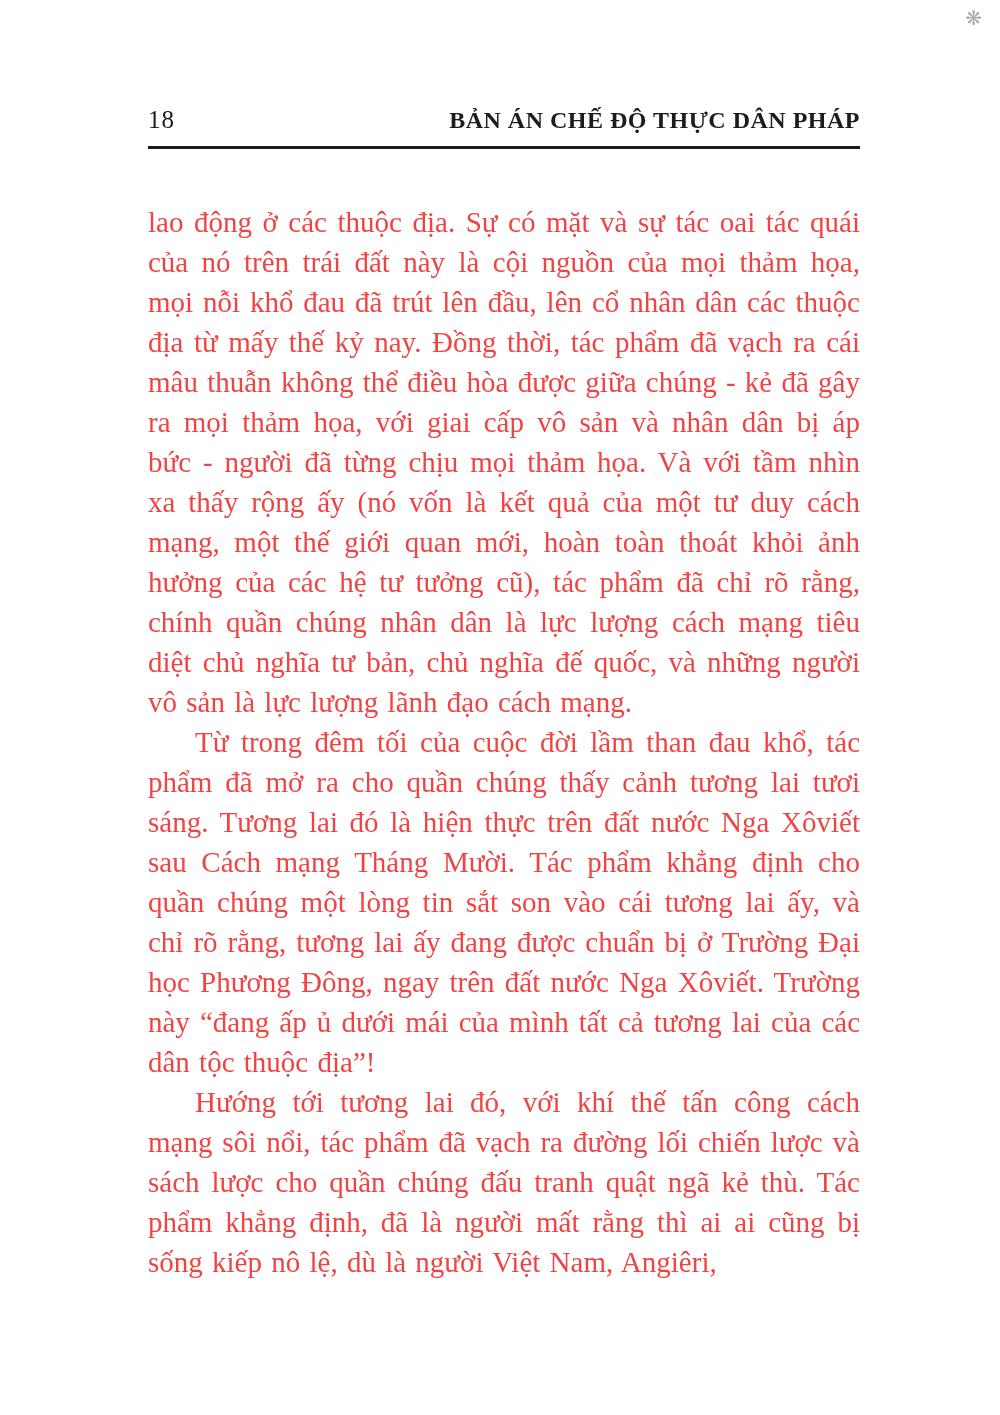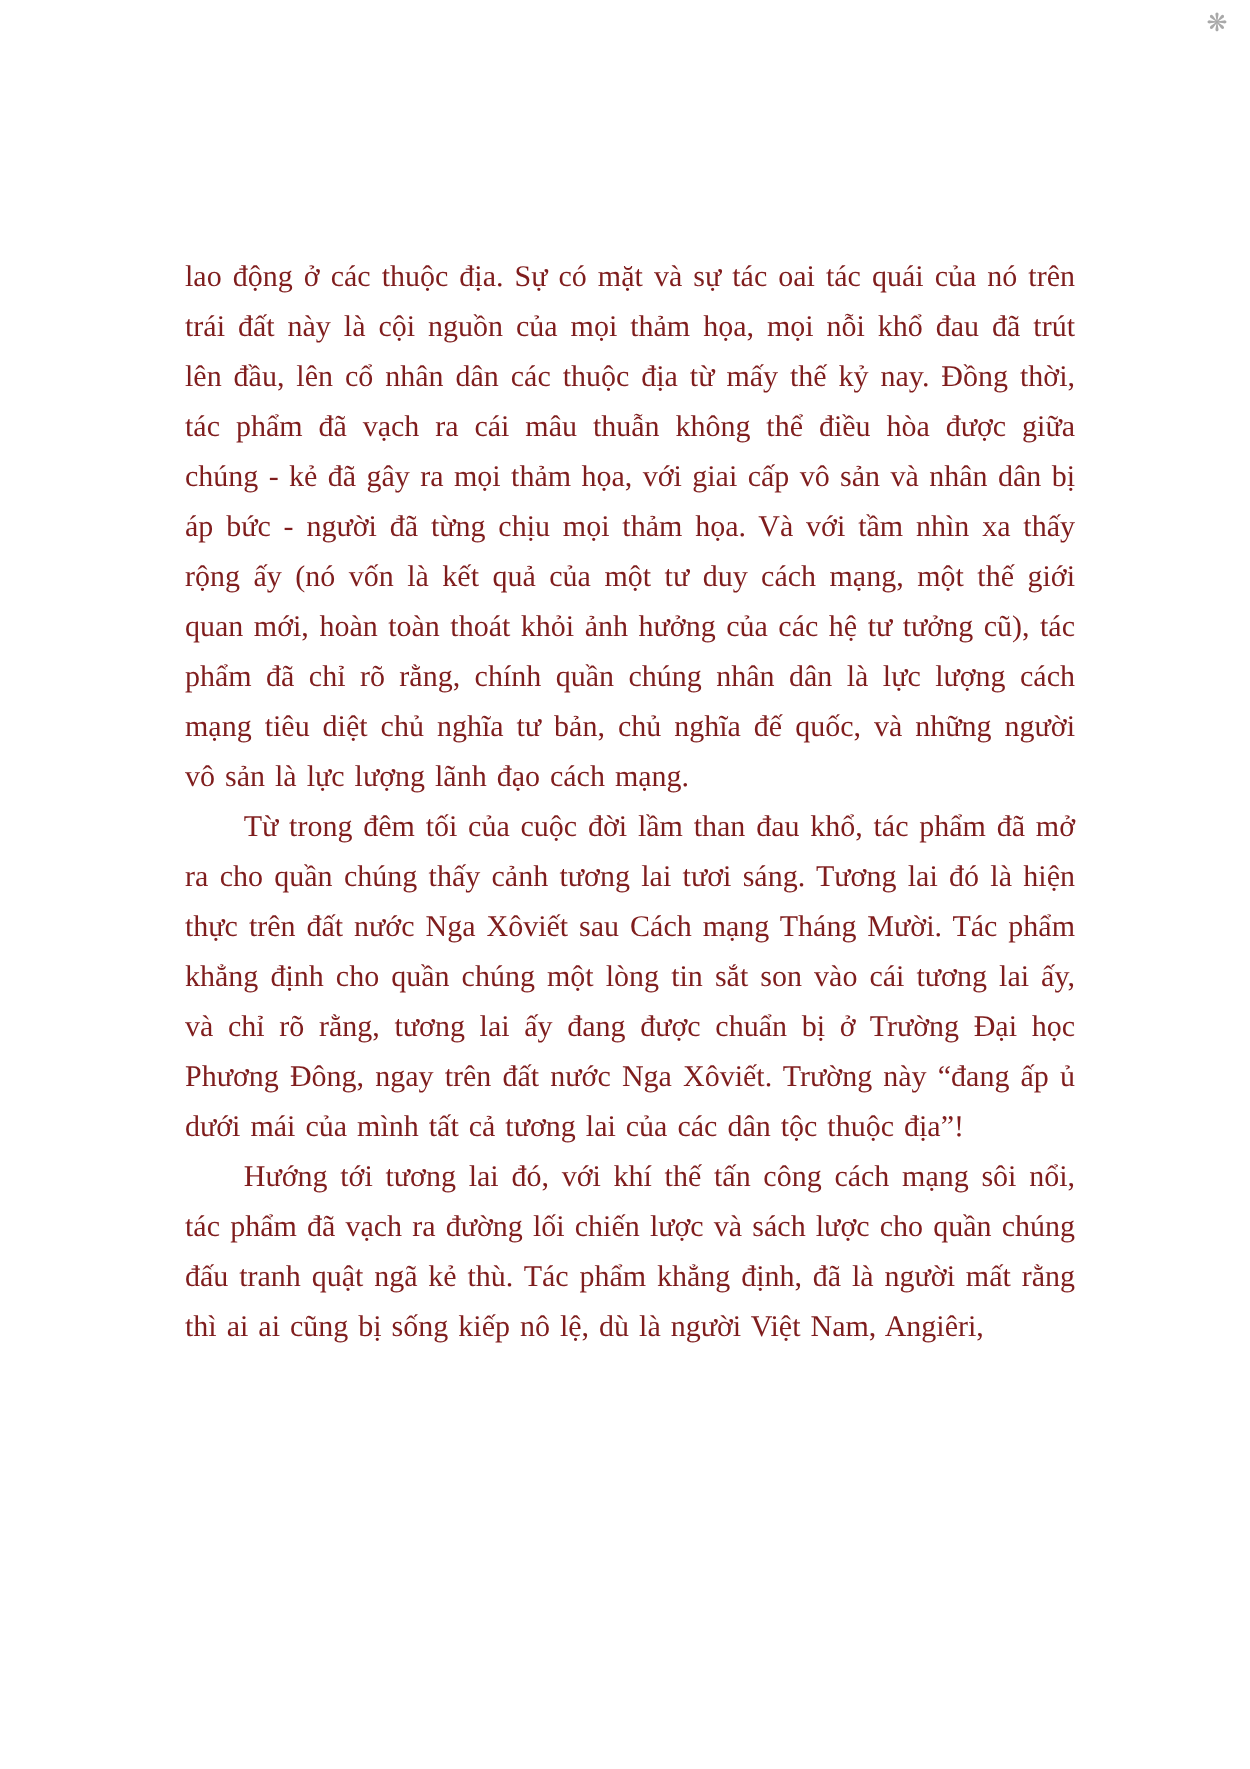--- a/index.html
+++ b/index.html
@@ -44,41 +44,45 @@
   .header-title {
     font-size: 24px;
     font-weight: bold;
     letter-spacing: 0.5px;
   }
   .body-text {
     position: absolute;
     top: 202px;
     left: 148px;
     width: 712px;
-    font-size: 24px;
+    font-size: 29px;
     line-height: 40px;
     text-align: justify;
-    color: #7f1d1d;
+    color: #ef4444;
   }
   .para {
     margin: 0;
     padding: 0;
     word-spacing: 2px;
   }
   .para.indent {
     text-indent: 47px;
   }
 </style>
 </head>
 <body>
 
 <div class="page">
 
   <span class="corner-ornament">❋</span>
 
+  <header class="header">
+    <span class="page-number">18</span>
+    <span class="header-title">BẢN ÁN CHẾ ĐỘ THỰC DÂN PHÁP</span>
+  </header>
 
   <main class="body-text">
     <p class="para">lao động ở các thuộc địa. Sự có mặt và sự tác oai tác quái của nó trên trái đất này là cội nguồn của mọi thảm họa, mọi nỗi khổ đau đã trút lên đầu, lên cổ nhân dân các thuộc địa từ mấy thế kỷ nay. Đồng thời, tác phẩm đã vạch ra cái mâu thuẫn không thể điều hòa được giữa chúng - kẻ đã gây ra mọi thảm họa, với giai cấp vô sản và nhân dân bị áp bức - người đã từng chịu mọi thảm họa. Và với tầm nhìn xa thấy rộng ấy (nó vốn là kết quả của một tư duy cách mạng, một thế giới quan mới, hoàn toàn thoát khỏi ảnh hưởng của các hệ tư tưởng cũ), tác phẩm đã chỉ rõ rằng, chính quần chúng nhân dân là lực lượng cách mạng tiêu diệt chủ nghĩa tư bản, chủ nghĩa đế quốc, và những người vô sản là lực lượng lãnh đạo cách mạng.</p>
     <p class="para indent">Từ trong đêm tối của cuộc đời lầm than đau khổ, tác phẩm đã mở ra cho quần chúng thấy cảnh tương lai tươi sáng. Tương lai đó là hiện thực trên đất nước Nga Xôviết sau Cách mạng Tháng Mười. Tác phẩm khẳng định cho quần chúng một lòng tin sắt son vào cái tương lai ấy, và chỉ rõ rằng, tương lai ấy đang được chuẩn bị ở Trường Đại học Phương Đông, ngay trên đất nước Nga Xôviết. Trường này “đang ấp ủ dưới mái của mình tất cả tương lai của các dân tộc thuộc địa”!</p>
     <p class="para indent">Hướng tới tương lai đó, với khí thế tấn công cách mạng sôi nổi, tác phẩm đã vạch ra đường lối chiến lược và sách lược cho quần chúng đấu tranh quật ngã kẻ thù. Tác phẩm khẳng định, đã là người mất rằng thì ai ai cũng bị sống kiếp nô lệ, dù là người Việt Nam, Angiêri,</p>
   </main>
 
 </div>
 
 </body></html>

